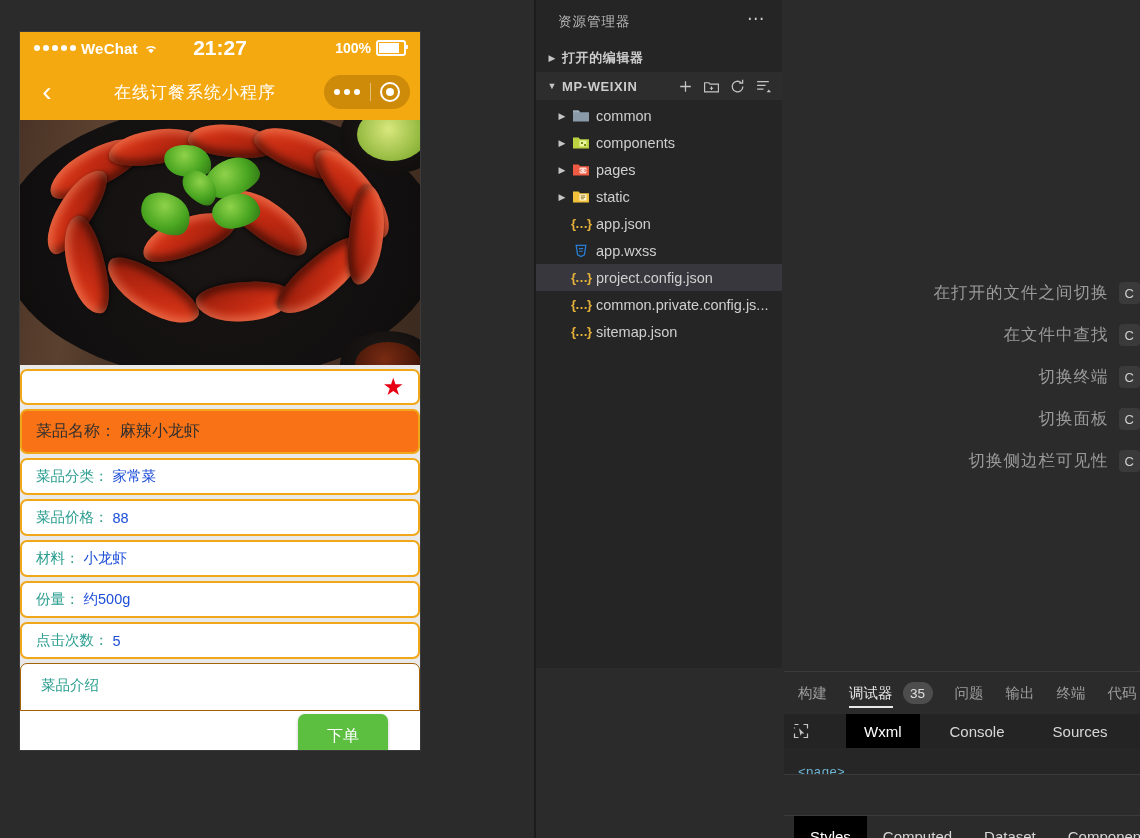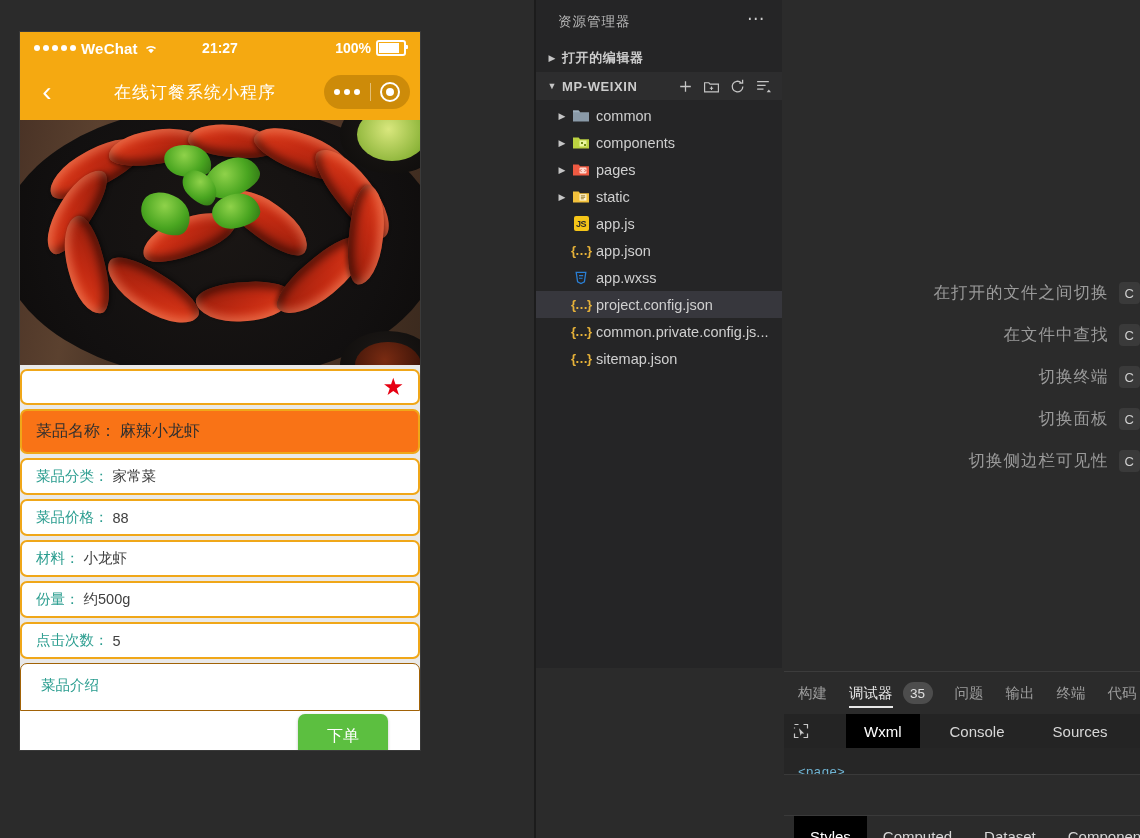--- a/index.html
+++ b/index.html
@@ -15,21 +15,21 @@
   .sim-area{position:absolute;left:0;top:0;width:535px;height:838px;background:#2b2b2b;}
   .phone{position:absolute;left:20px;top:32px;width:400px;height:718px;background:#ffffff;
          box-shadow:0 0 0 1px #3a3a3a;overflow:hidden;display:flex;flex-direction:column;}
 
   .statusbar{height:32px;background:#f5a911;display:flex;align-items:center;
              padding:0 14px;color:#fff;flex:0 0 auto;position:relative;}
   .sb-left{display:flex;align-items:center;gap:5px;font-size:15px;font-weight:bold;letter-spacing:.2px;}
   .dots{display:flex;gap:3px;align-items:center;}
   .dots i{width:6px;height:6px;border-radius:50%;background:#fff;display:block;}
   .wifi{display:inline-block;margin-left:1px;}
-  .sb-time{position:absolute;left:0;right:0;text-align:center;font-size:14px;font-weight:bold;
+  .sb-time{position:absolute;left:0;right:0;text-align:center;font-size:21px;font-weight:bold;
            pointer-events:none;}
   .sb-right{margin-left:auto;display:flex;align-items:center;gap:5px;font-size:14px;font-weight:bold;z-index:2;}
   .batt{width:26px;height:12px;border:2px solid #fff;border-radius:3px;position:relative;display:inline-block;}
   .batt:after{content:"";position:absolute;right:-4px;top:3px;width:2px;height:4px;background:#fff;border-radius:0 1px 1px 0;}
   .batt i{position:absolute;left:1px;top:1px;bottom:1px;width:20px;background:#fff;display:block;}
 
   .navbar{height:56px;background:#f5a911;display:flex;align-items:center;padding:0 10px;
           color:#fff;flex:0 0 auto;position:relative;}
   .nav-back{width:34px;height:34px;display:flex;align-items:center;justify-content:center;
             font-size:28px;line-height:1;font-weight:300;color:#fff;cursor:pointer;}
@@ -63,21 +63,21 @@
   .formwrap{flex:1 1 auto;background:#e9e9e9;padding:0;overflow:hidden;position:relative;}
   .row{background:#fff;border:2px solid #f0a719;border-radius:7px;margin:4px 0 0 0;
        box-sizing:border-box;display:flex;align-items:center;padding:0 14px;}
   .row.first{height:36px;justify-content:flex-end;}
   .star{color:#e60012;font-size:24px;line-height:1;}
   .row.name{height:45px;background:#f97316;}
   .row.name .lbl{color:#2f2f2f;}
   .row.name .val{color:#2f2f2f;}
   .row.std{height:37px;}
   .lbl{color:#2a9d8f;font-size:14.5px;white-space:nowrap;}
-  .val{color:#404040;font-size:14.5px;margin-left:4px;white-space:nowrap;}
+  .val{color:#1d4ed8;font-size:14.5px;margin-left:4px;white-space:nowrap;}
   .row.name .lbl,.row.name .val{font-size:16px;}
   .desc{background:#fff;border:1px solid #a16207;border-radius:7px 7px 0 0;margin-top:4px;
         height:48px;box-sizing:border-box;padding:12px 14px 0 20px;}
   .desc .lbl{font-size:14.5px;}
   .footer{background:#fff;height:64px;position:relative;}
   .order-btn{position:absolute;right:32px;top:3px;width:90px;height:44px;background:#5cbf40;
              border-radius:7px;color:#fff;font-size:16px;display:flex;align-items:center;
              justify-content:center;box-shadow:0 1px 3px rgba(0,0,0,.25);cursor:pointer;}
 
   
@@ -342,27 +342,20 @@
         <span class="ficon">
           <svg width="18" height="15" viewBox="0 0 18 15">
               <path d="M1 2.5h5.6l1.5 1.7H17v9.3H1z" fill="#f2c13c"></path>
               <rect x="7.5" y="5.2" width="7" height="6.4" fill="#fff4d0"></rect>
               <path d="M8.8 6.8h4.4M8.8 8.3h4.4M8.8 9.8h3" stroke="#8a6a10" stroke-width=".8"></path>
             </svg>
         </span>
         <span class="nm2">static</span>
       </div>
 
-      <div class="item file">
-        <span class="tw"></span>
-        <span class="ficon">
-            <span class="jsico">JS</span>
-          </span>
-        <span class="nm2">app.js</span>
-      </div>
 
       <div class="item file">
         <span class="tw"></span>
         <span class="ficon">
             <span class="jsonico">{…}</span>
           </span>
         <span class="nm2">app.json</span>
       </div>
 
       <div class="item file">

